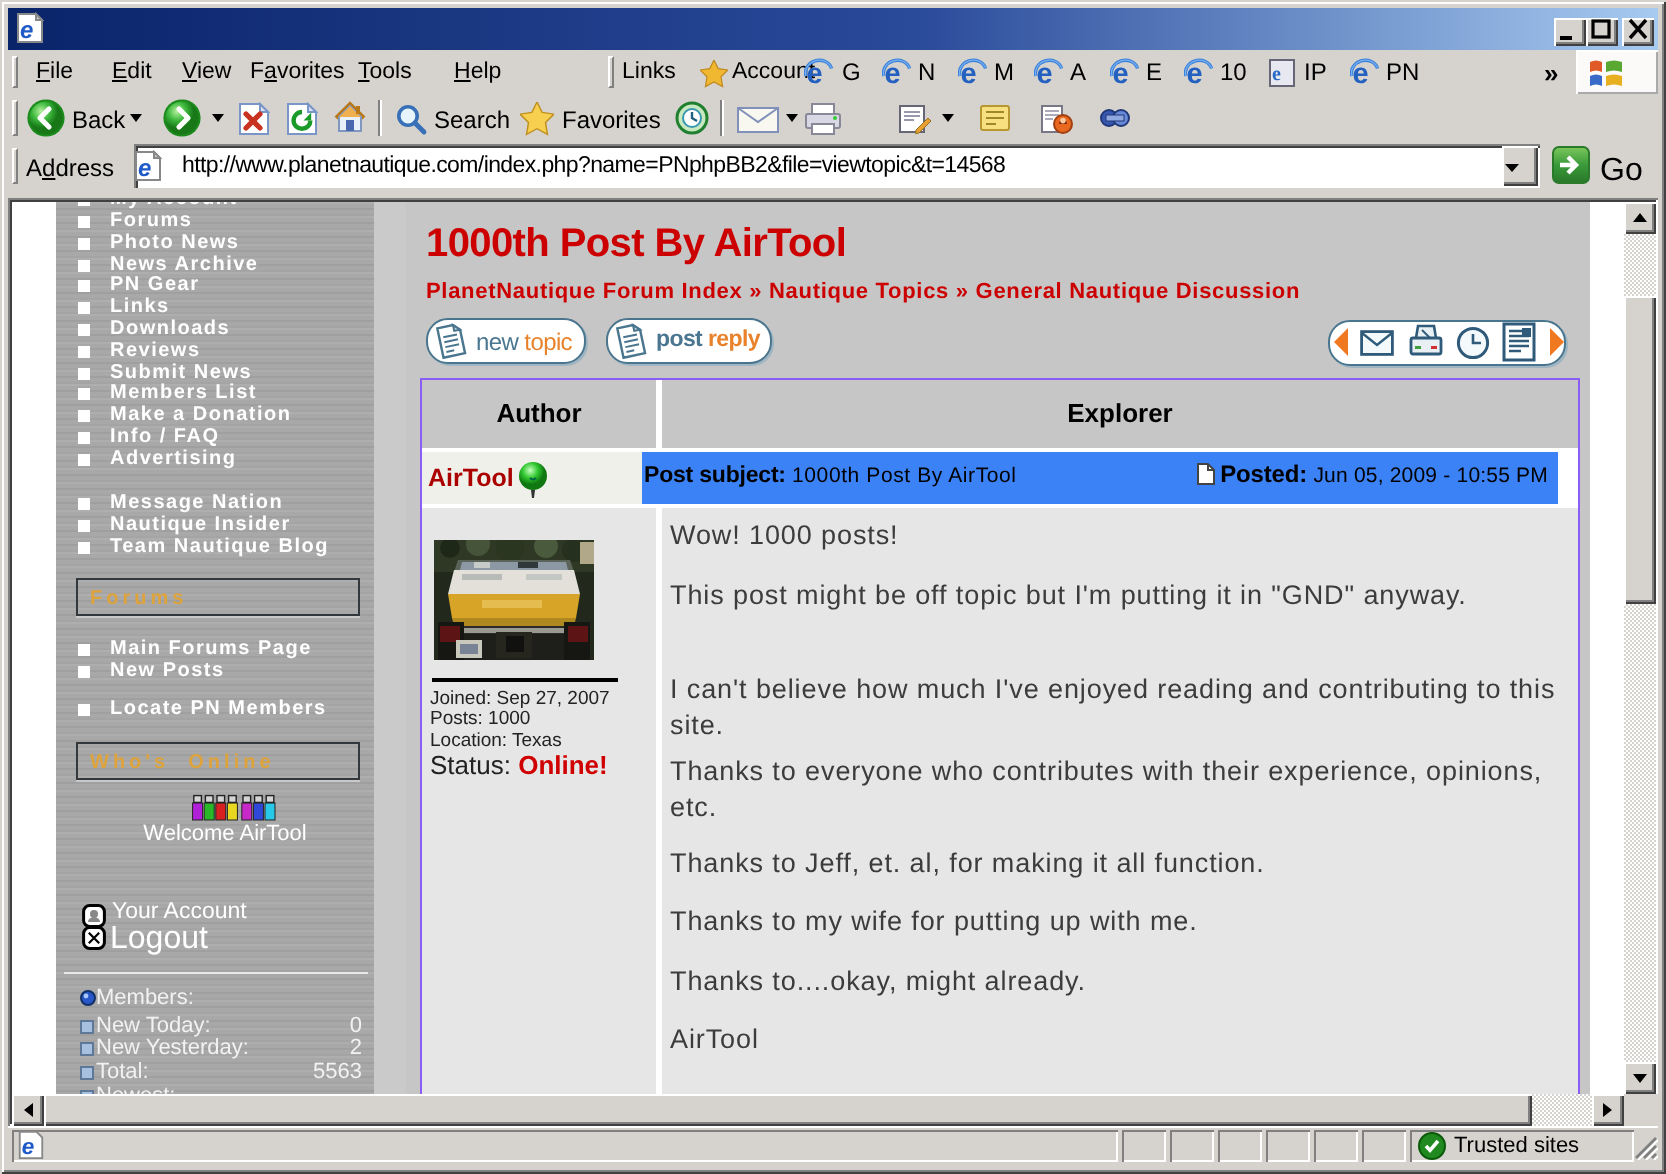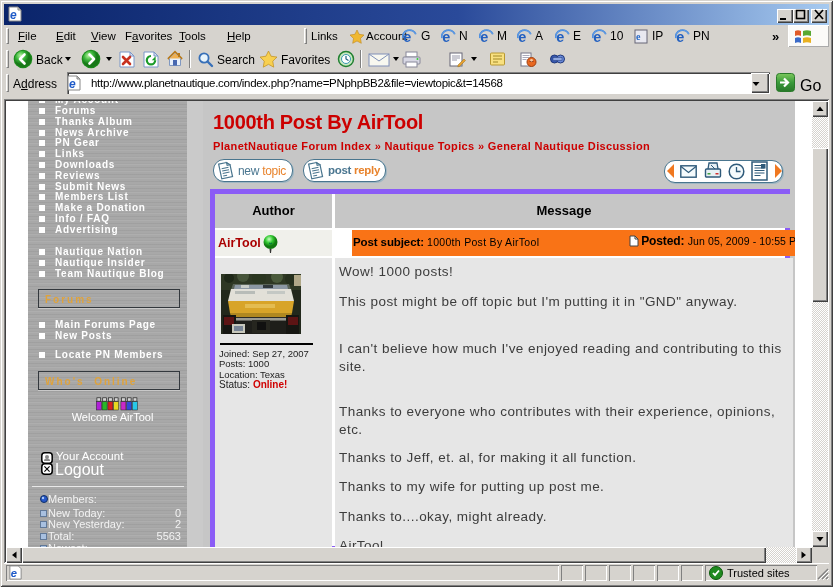--- a/index.html
+++ b/index.html
@@ -251,21 +251,21 @@
 <div class="abs white" style="left:6px;top:101px;width:22px;height:446px"></div>
 <div class="abs white" style="left:795px;top:101px;width:17px;height:446px"></div>
 <div class="abs" style="left:187px;top:101px;width:16px;height:446px;background:#CACACA"></div>
 
 <div class="sidebar" id="sidebar">
  <div class="mbul" style="top:-4px"></div>
     <div class="mitem" style="top:-7px">My Account</div>
  <div class="mbul" style="top:7px"></div>
     <div class="mitem" style="top:4px">Forums</div>
  <div class="mbul" style="top:18px"></div>
-    <div class="mitem" style="top:15px">Thanks Album</div>
+    <div class="mitem" style="top:15px">Photo News</div>
  <div class="mbul" style="top:29px"></div>
     <div class="mitem" style="top:26px">News Archive</div>
  <div class="mbul" style="top:39px"></div>
     <div class="mitem" style="top:36px">PN Gear</div>
  <div class="mbul" style="top:50px"></div>
     <div class="mitem" style="top:47px">Links</div>
  <div class="mbul" style="top:61px"></div>
     <div class="mitem" style="top:58px">Downloads</div>
  <div class="mbul" style="top:72px"></div>
     <div class="mitem" style="top:69px">Reviews</div>
@@ -273,21 +273,21 @@
     <div class="mitem" style="top:80px">Submit News</div>
  <div class="mbul" style="top:93px"></div>
     <div class="mitem" style="top:90px">Members List</div>
  <div class="mbul" style="top:104px"></div>
     <div class="mitem" style="top:101px">Make a Donation</div>
  <div class="mbul" style="top:115px"></div>
     <div class="mitem" style="top:112px">Info / FAQ</div>
  <div class="mbul" style="top:126px"></div>
     <div class="mitem" style="top:123px">Advertising</div>
  <div class="mbul" style="top:148px"></div>
-    <div class="mitem" style="top:145px">Nautique Nation</div>
+    <div class="mitem" style="top:145px">Message Nation</div>
  <div class="mbul" style="top:159px"></div>
     <div class="mitem" style="top:156px">Nautique Insider</div>
  <div class="mbul" style="top:170px"></div>
     <div class="mitem" style="top:167px">Team Nautique Blog</div>
  <div class="shead" style="top:188px;left:10px">
       <div class="sheadtxt">Forums</div>
     </div>
  <div class="mbul" style="top:221px"></div>
     <div class="mitem" style="top:218px">Main Forums Page</div>
  <div class="mbul" style="top:232px"></div>
@@ -411,39 +411,39 @@
     </svg>
  <svg class="abs" style="left:548px;top:60px" width="17" height="20" viewBox="0 0 17 20">
       <rect x="1" y="1" width="15" height="18" fill="#fff" stroke="#2F5A7A" stroke-width="1.5"></rect>
       <path d="M3.5 4.5h10M3.5 7h10M3.5 9.5h10M3.5 12h10M3.5 14.5h6" stroke="#2F5A7A" stroke-width="1.2"></path>
       <rect x="10" y="3" width="4.5" height="4.5" fill="#2F5A7A"></rect>
     </svg>
  <svg class="abs" style="left:570px;top:62px" width="10" height="16">
       <path d="M2 1 L2 15 L9 8 Z" fill="#F07820"></path>
     </svg>
 
- <div class="abs" style="left:7px;top:88px;width:580px;height:362px;background:#fff;border:5px solid #8b5cf6">
+ <div class="abs" style="left:7px;top:88px;width:580px;height:362px;background:#fff;border:1px solid #8b5cf6">
   <div class="abs" style="left:0;top:0;width:117px;height:34px;background:#C6C6C6;text-align:center;line-height:34px;font-weight:bold;font-size:13px">Author</div>
-  <div class="abs" style="left:120px;top:0;width:458px;height:34px;background:#C6C6C6;text-align:center;line-height:34px;font-weight:bold;font-size:13px">Message</div>
+  <div class="abs" style="left:120px;top:0;width:458px;height:34px;background:#C6C6C6;text-align:center;line-height:34px;font-weight:bold;font-size:13px">Explorer</div>
   <div class="abs" style="left:0;top:36px;width:117px;height:26px;background:#F0F0EB">
     <div class="abs" style="left:3px;top:6px;font-size:12.5px;font-weight:bold;color:#AA0000">AirTool</div>
     <svg class="abs" style="left:48px;top:4px" width="15" height="20" viewBox="0 0 15 20">
       <path d="M6.5 15 l2 0 l-0.5 4 l-1 0 z" fill="#333"></path>
       <circle cx="7.5" cy="8" r="7" fill="url(#grn)"></circle>
       <defs>
             <radialGradient id="grn" cx="40%" cy="30%">
               <stop offset="0%" stop-color="#C8FFC0"></stop>
               <stop offset="55%" stop-color="#30C830"></stop>
               <stop offset="100%" stop-color="#107810"></stop>
             </radialGradient>
           </defs>
       <path d="M6 9 q1.5 1.5 3 0" stroke="#064" fill="none"></path>
     </svg>
   </div>
-  <div class="abs" style="left:137px;top:36px;width:458px;height:26px;background:#f97316">
+  <div class="abs" style="left:110px;top:36px;width:458px;height:26px;background:#3b82f6">
     <div class="abs" style="left:1px;top:6px;font-size:11.5px;letter-spacing:-0.1px"><b>Post subject:</b> <span style="font-size:10.5px;letter-spacing:0.3px">1000th Post By AirTool</span></div>
     <div class="abs" style="right:5px;top:4px;display:flex;align-items:center;white-space:nowrap">
           <svg style="margin-right:2px" width="10" height="12" viewBox="0 0 10 12">
             <path d="M1 1 h5 l3 3 v7 h-8 z" fill="#fff" stroke="#444"></path>
             <path d="M6 1 v3 h3" fill="none" stroke="#444"></path>
           </svg>
           <span style="font-size:12px;font-weight:bold;letter-spacing:-0.1px">Posted:&nbsp;<span style="font-weight:normal;font-size:10.5px;letter-spacing:0.1px">Jun 05, 2009 - 10:55 PM</span></span>
         </div>
   </div>
   <div class="abs" style="left:0;top:64px;width:117px;height:294px;background:#E6E6E6">
@@ -475,30 +475,30 @@
       <rect x="15" y="47" width="50" height="13" fill="#1E1E1A"></rect>
       <rect x="31" y="46" width="18" height="13" fill="#26261F"></rect>
       <rect x="36" y="48" width="9" height="8" fill="#111110"></rect>
       <rect x="11" y="50" width="13" height="9" fill="#C8C8BC"></rect>
       <rect x="13" y="52" width="9" height="5" fill="#788495"></rect>
     </svg>
     <div class="abs" style="left:5px;top:85px;width:93px;border-top:2px solid #000"></div>
     <div class="abs" style="left:4px;top:90px;font-size:9.5px;color:#222;white-space:nowrap">Joined: Sep 27, 2007</div>
     <div class="abs" style="left:4px;top:100px;font-size:9.5px;color:#222">Posts: 1000</div>
     <div class="abs" style="left:4px;top:111px;font-size:9.5px;color:#222">Location: Texas</div>
-    <div class="abs" style="left:4px;top:121px;font-size:10px;color:#222">Status: <span style="color:#D00000;font-weight:bold">Online!</span></div>
+    <div class="abs" style="left:4px;top:121px;font-size:13px;color:#222">Status: <span style="color:#D00000;font-weight:bold">Online!</span></div>
   </div>
   <div class="abs" style="left:120px;top:64px;width:458px;height:294px;background:#E6E6E6">
     <div class="abs" style="left:4px;top:5px;width:452px;font-size:13.5px;line-height:18px;color:#3C3C3C;letter-spacing:0.45px">
       <p style="margin-bottom:12px">Wow! 1000 posts!</p>
       <p style="margin-bottom:29px">This post might be off topic but I'm putting it in "GND" anyway.</p>
-      <p style="margin-bottom:27px">I can't believe how much I've enjoyed reading and contributing to this<br>site.</p>
+      <p style="margin-bottom:5px">I can't believe how much I've enjoyed reading and contributing to this<br>site.</p>
       <p style="margin-bottom:10px">Thanks to everyone who contributes with their experience, opinions,<br>etc.</p>
       <p style="margin-bottom:11px">Thanks to Jeff, et. al, for making it all function.</p>
-      <p style="margin-bottom:12px">Thanks to my wife for putting up post me.</p>
+      <p style="margin-bottom:12px">Thanks to my wife for putting up with me.</p>
       <p style="margin-bottom:11px">Thanks to....okay, might already.</p>
       <p>AirTool</p>
     </div>
   </div>
  </div>
 </div>
 
 <div class="abs scrtrack" style="left:812px;top:101px;width:16px;height:446px"></div>
 <div class="abs sbtn" style="left:812px;top:101px;width:16px;height:16px">
     <svg class="abs" style="left:4px;top:5px" width="8" height="6">

